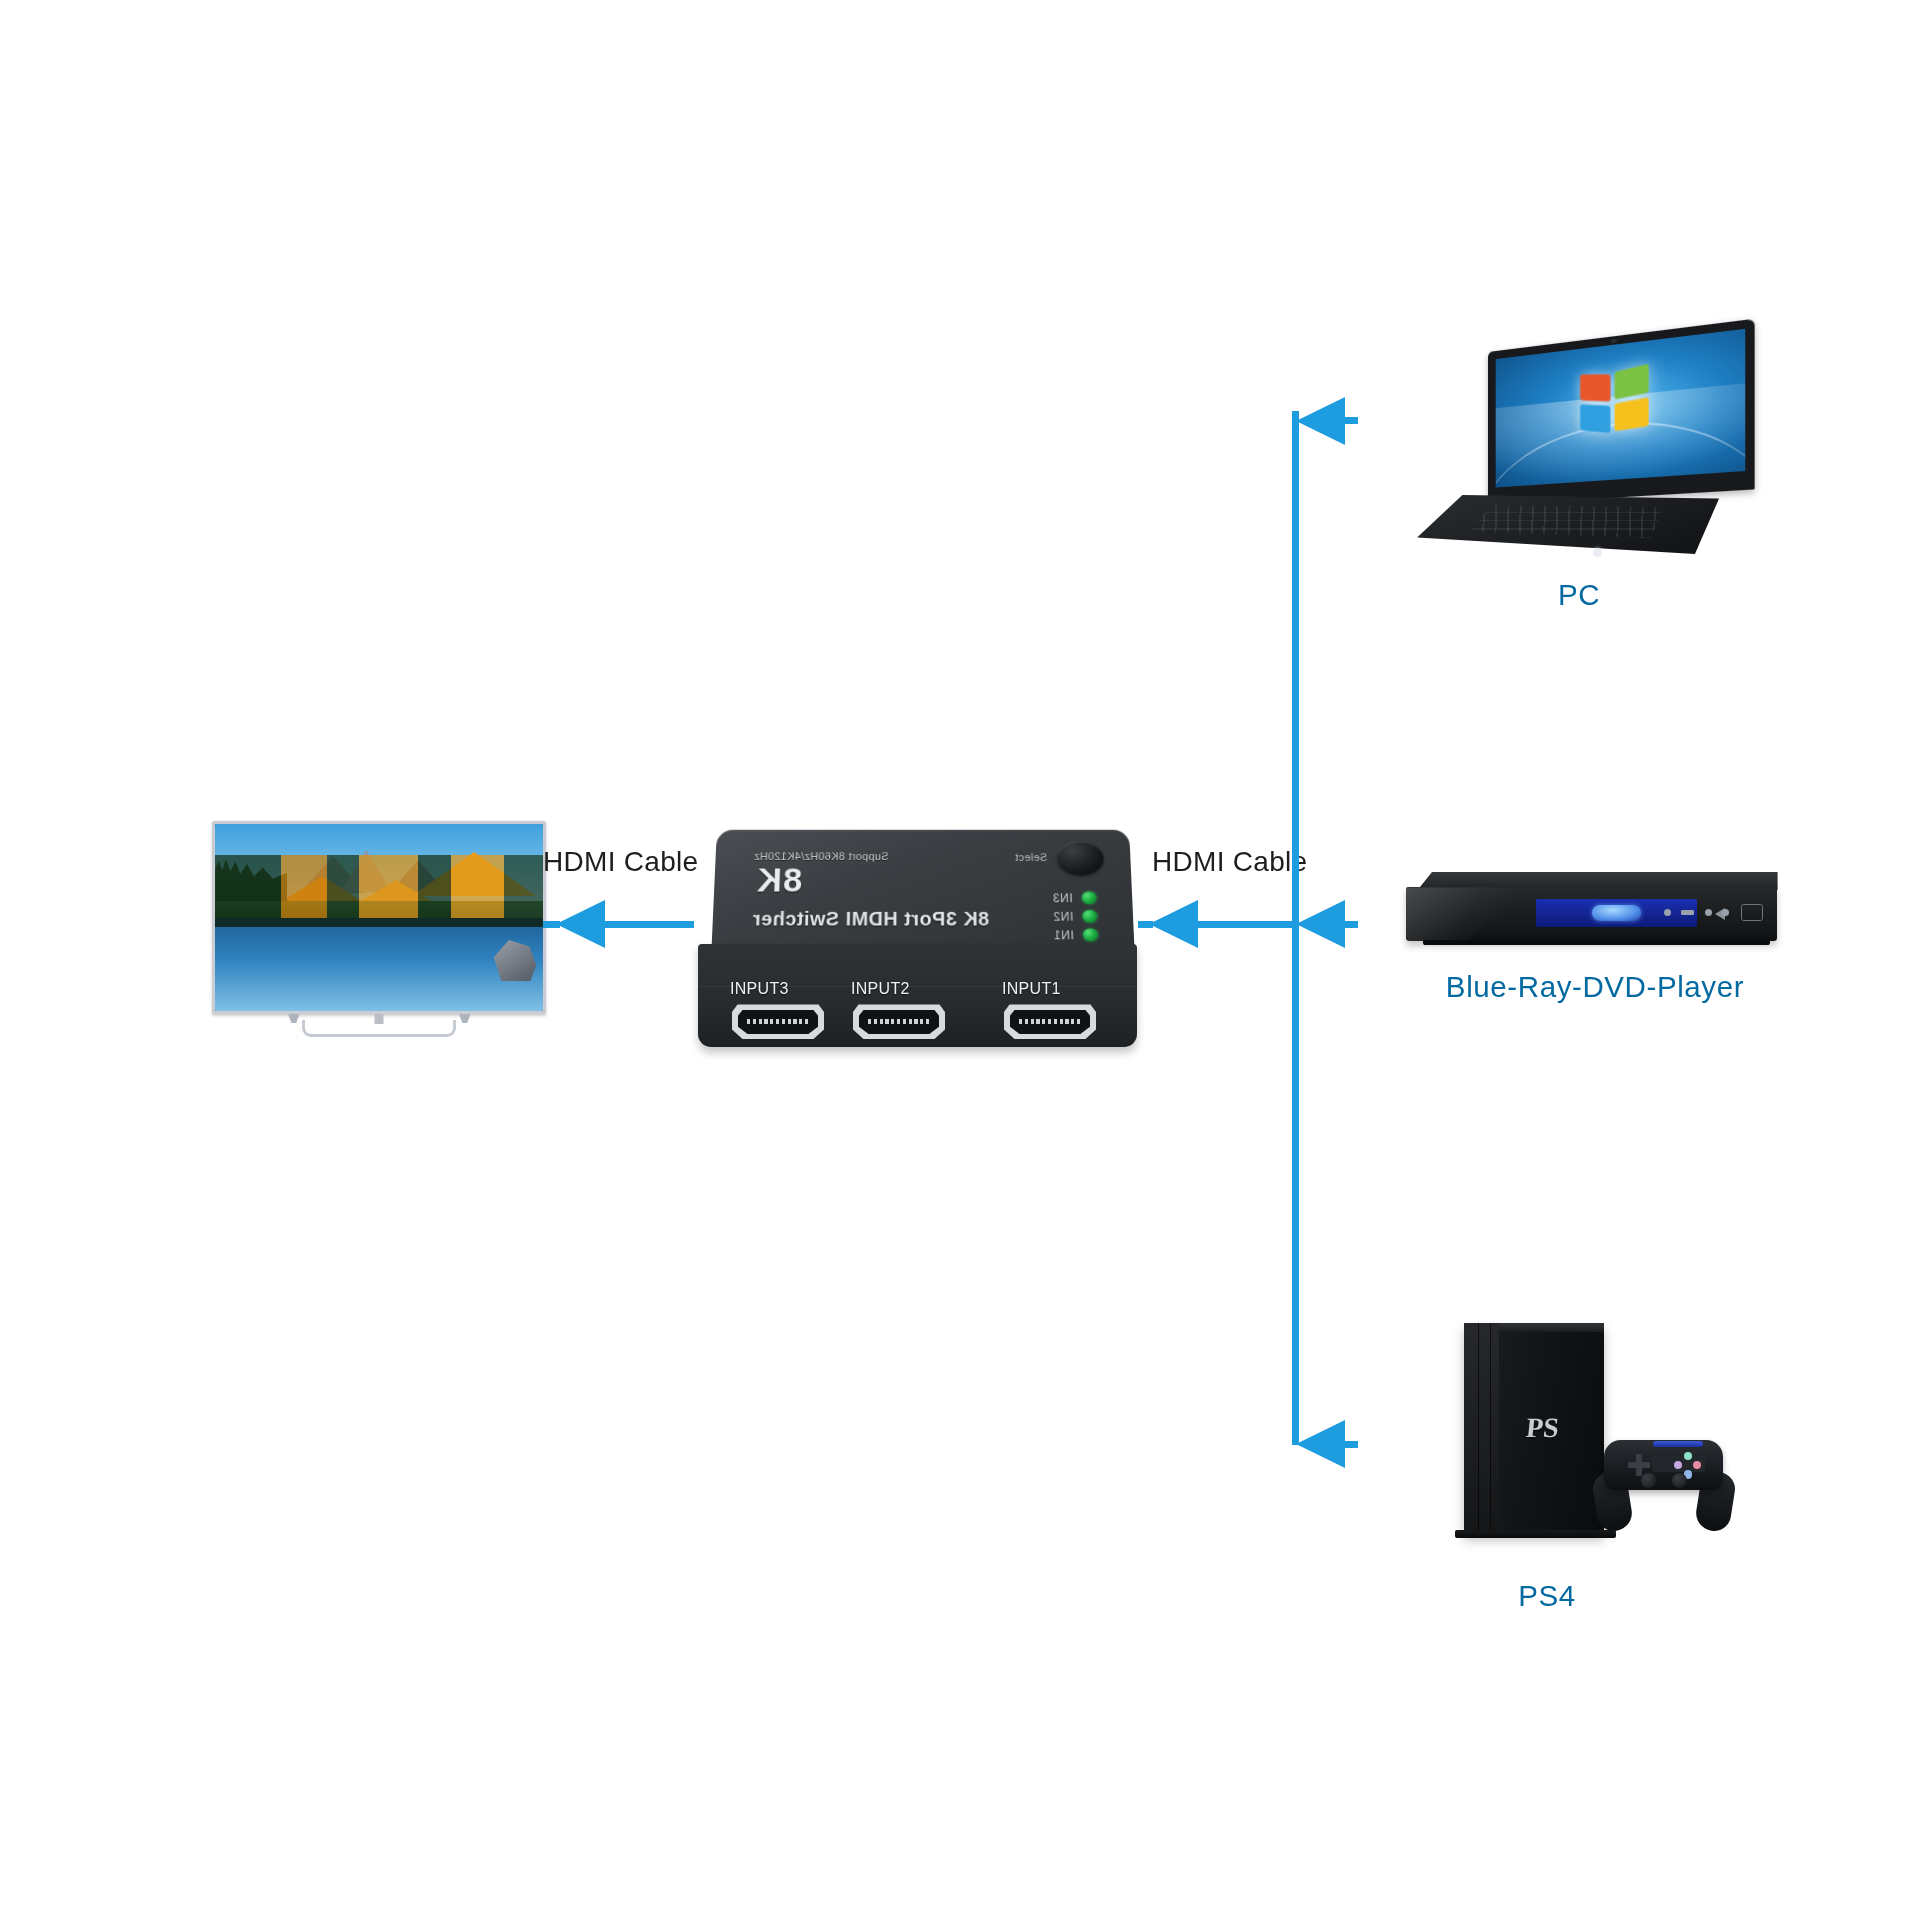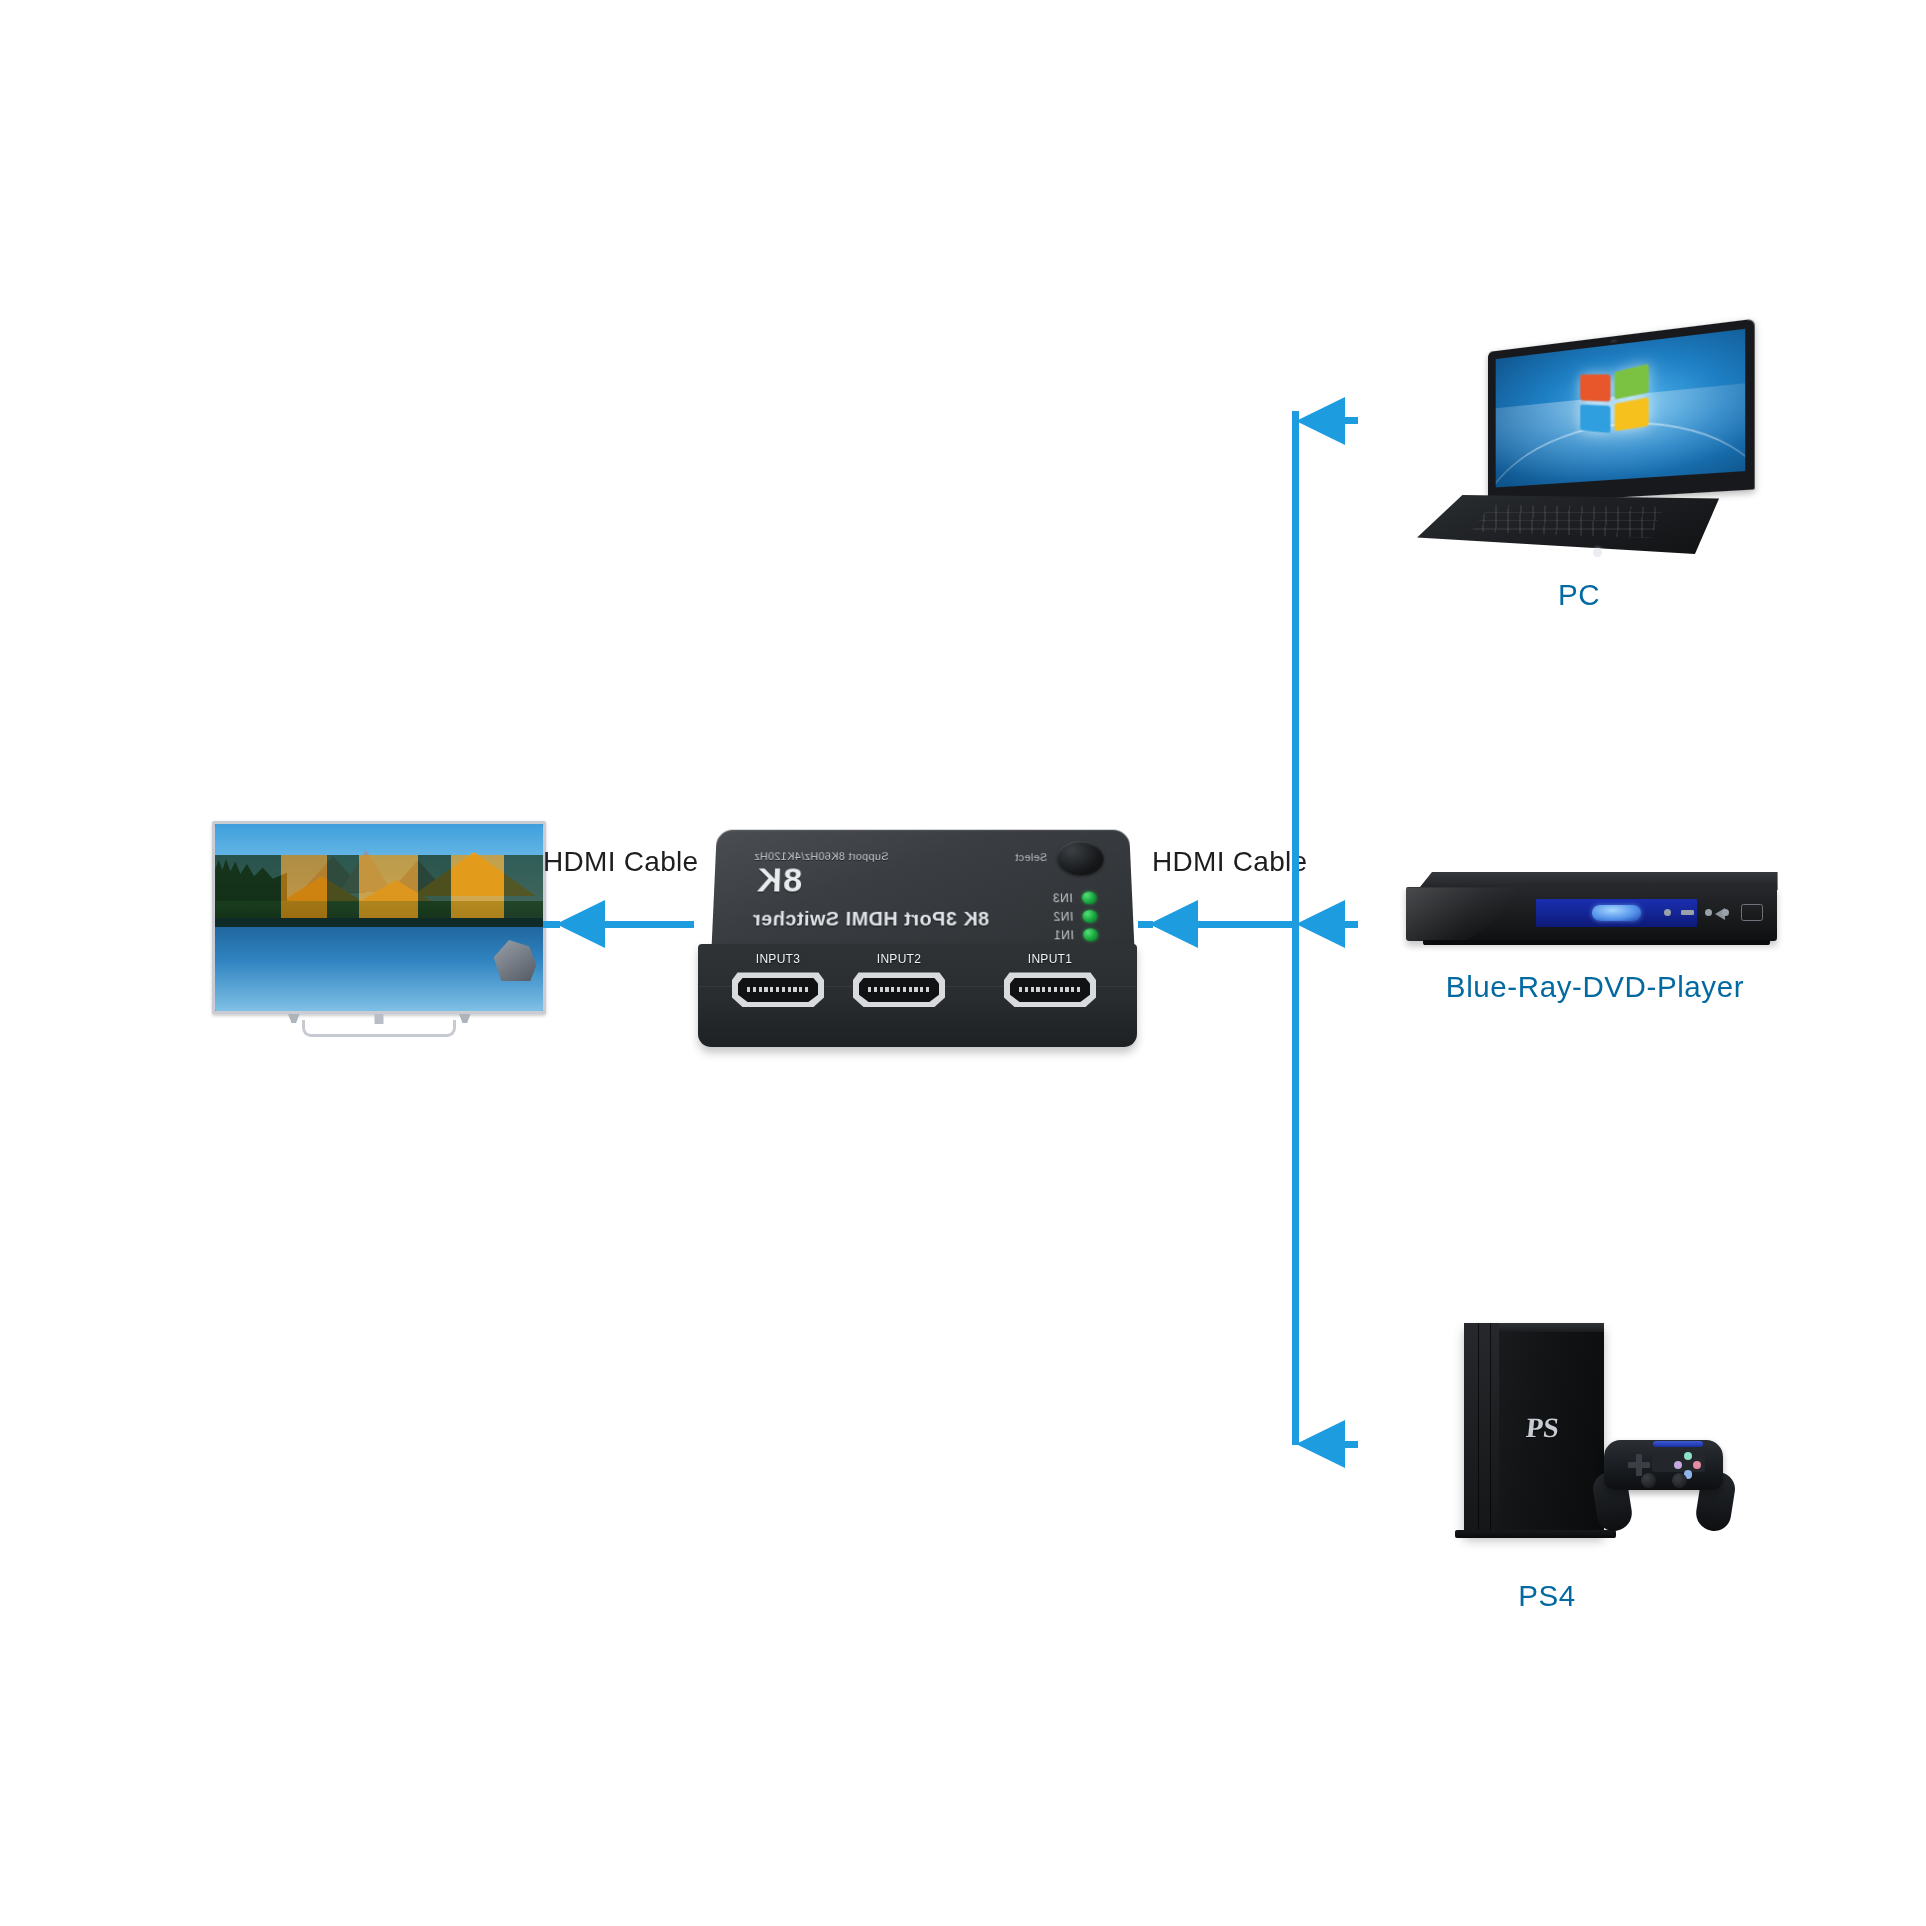--- a/index.html
+++ b/index.html
@@ -121,22 +121,22 @@
   .leds{position:absolute;right:36px;top:62px;width:96px;}
   .led-row{display:flex;align-items:center;justify-content:flex-end;
     gap:9px;height:19px;}
   .led-lbl{color:#c6cacd;font-size:12.2px;letter-spacing:0.6px;}
   .led-dot{width:15.4px;height:13px;border-radius:50%;
     background:radial-gradient(circle at 34% 30%,#57e07a 0%,#17a83d 52%,#0a6a25 100%);
     box-shadow:0 0 3.9px rgba(40,210,90,.55);}
   
   .port-group{position:absolute;top:127px;width:100%;}
   .port{position:absolute;width:96px;}
-  .port-lbl{color:#f0f2f4;font-size:12px;text-align:center;
-    letter-spacing:0.3px;text-shadow:0 0.6px 1.3px rgba(0,0,0,.7);}
+  .port-lbl{color:#f0f2f4;font-size:16px;text-align:left;
+    letter-spacing:0.3px;text-shadow:0 0.6px 1.3px rgba(0,0,0,.7);margin-top:28px;}
   .port-shell{margin:6.4px auto 0;width:92px;height:35px;
     background:#d8dade;
     clip-path:polygon(6% 0,94% 0,100% 22%,100% 72%,88% 100%,12% 100%,0 72%,0 22%);
     display:flex;align-items:center;justify-content:center;}
   .port-hole{width:80px;height:24.4px;background:#101214;
     clip-path:polygon(6% 0,94% 0,100% 24%,100% 70%,88% 100%,12% 100%,0 70%,0 24%);
     display:flex;align-items:center;justify-content:center;}
   .port-pins{width:63px;height:5.1px;
     background:repeating-linear-gradient(90deg,#cfd3d6 0 3.2px,#101214 3.2px 5.8px);}
 

